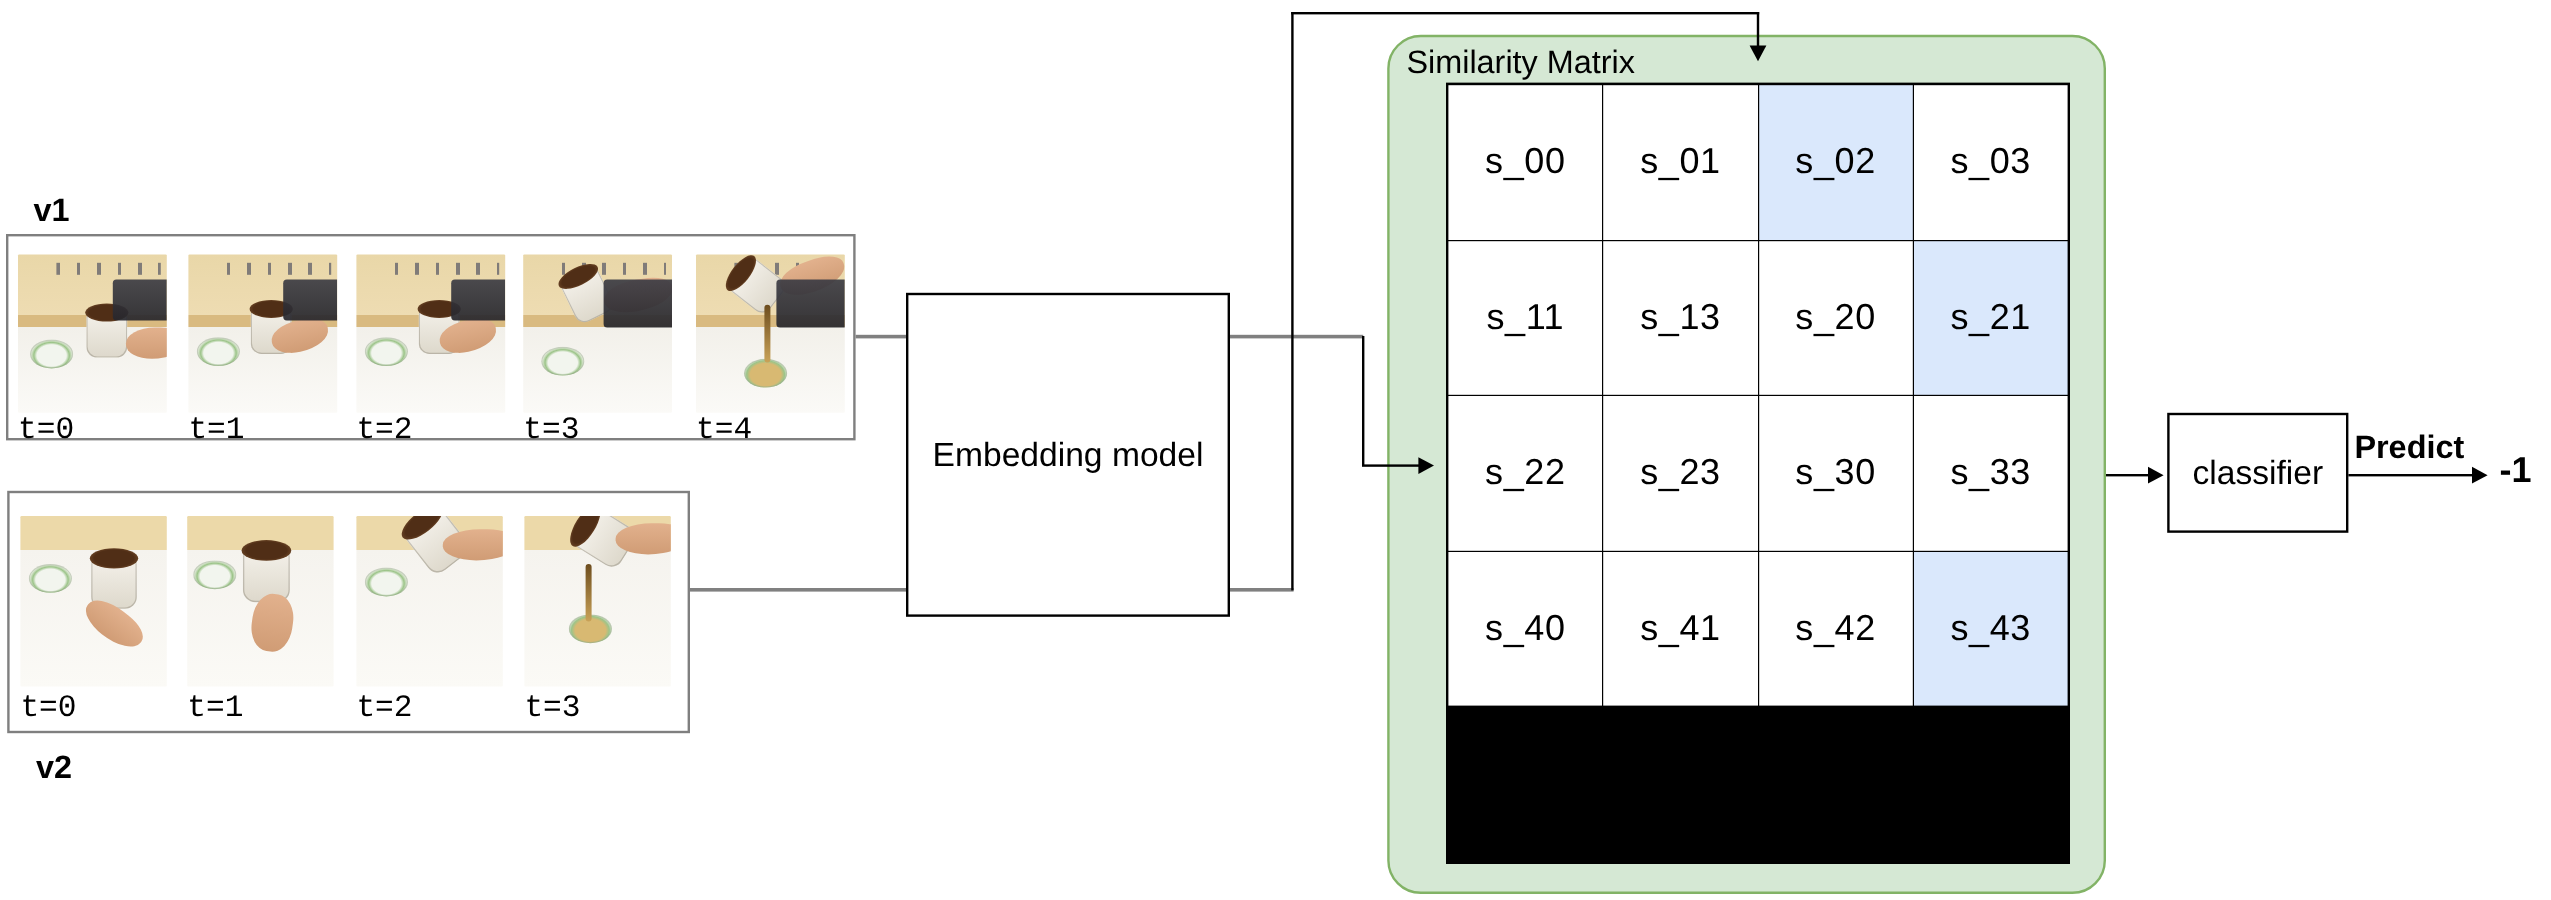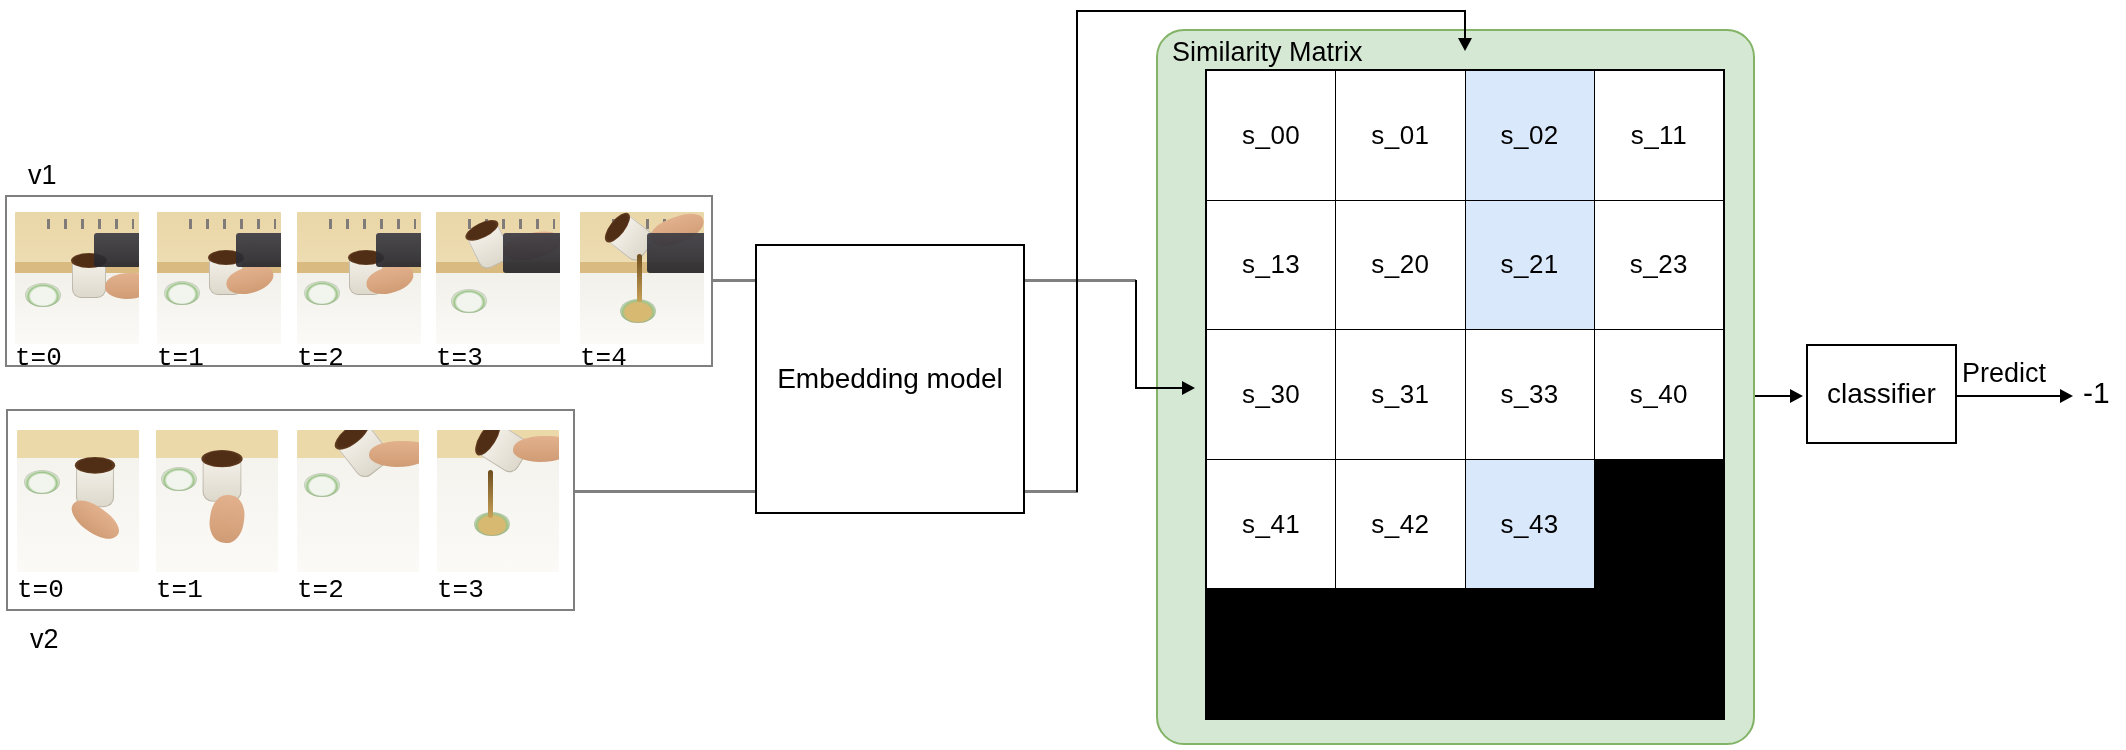--- a/index.html
+++ b/index.html
@@ -6,40 +6,40 @@
     --green-fill:#d5e8d4; --green-stroke:#82b366; --cell-highlight:#dae8fc;
     --connector-gray:#808080; --line-black:#000000; --video-border:#7f7f7f;
   }
   html,body{margin:0;padding:0;background:#fff;}
   #canvas{position:relative;width:2126px;height:750px;background:#ffffff;
     font-family:"Liberation Sans",sans-serif;color:#000;overflow:hidden;}
 
   .box{position:absolute;background:#fff;border:2px solid #000;box-sizing:border-box;
     display:flex;align-items:center;justify-content:center;}
   .videobox{position:absolute;background:#fff;border:2px solid var(--video-border);box-sizing:border-box;}
-  .lbl{position:absolute;white-space:nowrap;}
+  .lbl{position:absolute;white-space:nowrap;font-weight:bold;}
 
   
   .h{position:absolute;height:3px;background:var(--connector-gray);}
   .hb{position:absolute;height:2px;background:var(--line-black);}
   .vb{position:absolute;width:2px;background:var(--line-black);}
   .ar-right{position:absolute;width:0;height:0;border-top:7px solid transparent;
     border-bottom:7px solid transparent;border-left:13px solid var(--line-black);}
   .ar-down{position:absolute;width:0;height:0;border-left:7px solid transparent;
     border-right:7px solid transparent;border-top:13px solid var(--line-black);}
 
   
   #green{position:absolute;left:1156px;top:29px;width:599px;height:716px;box-sizing:border-box;
     background:var(--green-fill);border:2px solid var(--green-stroke);border-radius:28px;}
   #matrix-title{position:absolute;left:1172px;top:37px;font-size:27px;}
   #grid{position:absolute;left:1205px;top:69px;width:520px;height:651px;box-sizing:border-box;
     display:grid;grid-template-columns:repeat(4,1fr);grid-template-rows:repeat(5,1fr);
     border:2px solid #000;background:#000;grid-gap:1px;}
   .cell{background:#fff;display:flex;align-items:center;justify-content:center;
-    font-size:26px;letter-spacing:.5px;}
+    font-size:30px;letter-spacing:.5px;}
   .cell[data-highlighted="true"]{background:var(--cell-highlight);}
 
   
   .frame{position:absolute;overflow:hidden;border-radius:1px;}
   .v1f .frame{width:124px;height:132px;top:15px;}
   .v2f .frame{width:122px;height:142px;top:19px;}
   .f1{background:linear-gradient(180deg,#e9d7a8 0,#eedcb2 38%,#d9ba80 38%,#d9ba80 46%,#f2f0ea 46%,#fbfaf7 100%);}
   .f2{background:linear-gradient(180deg,#ecd9a9 0,#ecd9a9 20%,#f5f3ee 20%,#fbfaf6 100%);}
   .f1::before{content:"";position:absolute;top:7px;left:26%;right:4%;height:10px;
     background:repeating-linear-gradient(90deg,#5d5d68 0 3px,transparent 3px 17px);opacity:.75;}
@@ -168,27 +168,28 @@
   <div class="box" style="left:755px;top:244px;width:270px;height:270px;font-size:28px">
     <span>Embedding model</span>
   </div>
 
   <div id="green"></div>
   <div id="matrix-title">Similarity Matrix</div>
   <div id="grid">
     <div class="cell" data-highlighted="false">s_00</div>
     <div class="cell" data-highlighted="false">s_01</div>
     <div class="cell" data-highlighted="true">s_02</div>
+    <div class="cell" data-highlighted="false">s_03</div>
     <div class="cell" data-highlighted="false">s_11</div>
     <div class="cell" data-highlighted="false">s_13</div>
     <div class="cell" data-highlighted="false">s_20</div>
     <div class="cell" data-highlighted="true">s_21</div>
+    <div class="cell" data-highlighted="false">s_22</div>
     <div class="cell" data-highlighted="false">s_23</div>
     <div class="cell" data-highlighted="false">s_30</div>
-    <div class="cell" data-highlighted="false">s_31</div>
     <div class="cell" data-highlighted="false">s_33</div>
     <div class="cell" data-highlighted="false">s_40</div>
     <div class="cell" data-highlighted="false">s_41</div>
     <div class="cell" data-highlighted="false">s_42</div>
     <div class="cell" data-highlighted="true">s_43</div>
   </div>
 
   <div class="box" style="left:1806px;top:344px;width:151px;height:100px;font-size:28px">
     <span>classifier</span>
   </div>

